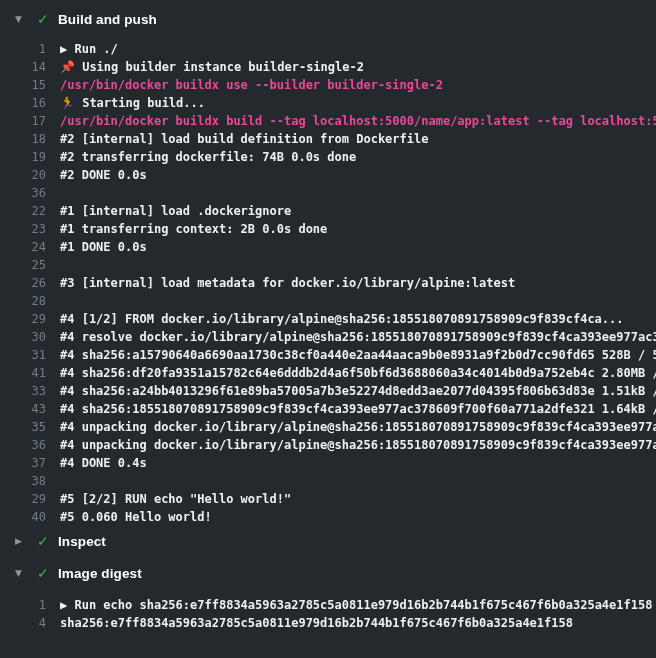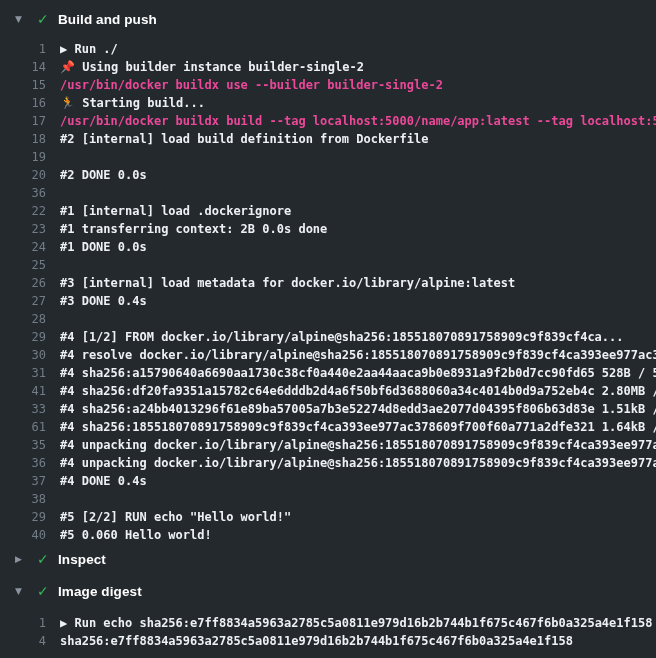--- a/index.html
+++ b/index.html
@@ -94,36 +94,35 @@
       <span class="check">✓</span>
       <span class="section-title">Build and push</span>
     </div>
     <div class="lines">
         <div class="log-line"><span class="ln">1</span><span class="lt "><span class="run-tri">▶ </span>Run ./</span></div>
         <div class="log-line"><span class="ln">14</span><span class="lt "><span class="emoji">📌 </span>Using builder instance builder-single-2</span></div>
         <div class="log-line"><span class="ln">15</span><span class="lt command">/usr/bin/docker buildx use --builder builder-single-2</span></div>
         <div class="log-line"><span class="ln">16</span><span class="lt "><span class="emoji">🏃 </span>Starting build...</span></div>
         <div class="log-line"><span class="ln">17</span><span class="lt command">/usr/bin/docker buildx build --tag localhost:5000/name/app:latest --tag localhost:50</span></div>
         <div class="log-line"><span class="ln">18</span><span class="lt ">#2 [internal] load build definition from Dockerfile</span></div>
-        <div class="log-line"><span class="ln">19</span></div>
+        <div class="log-line"><span class="ln">19</span><span class="lt ">#2 transferring dockerfile: 74B 0.0s done</span></div>
         <div class="log-line"><span class="ln">20</span><span class="lt ">#2 DONE 0.0s</span></div>
         <div class="log-line"><span class="ln">36</span><span class="lt "></span></div>
         <div class="log-line"><span class="ln">22</span><span class="lt ">#1 [internal] load .dockerignore</span></div>
         <div class="log-line"><span class="ln">23</span><span class="lt ">#1 transferring context: 2B 0.0s done</span></div>
         <div class="log-line"><span class="ln">24</span><span class="lt ">#1 DONE 0.0s</span></div>
         <div class="log-line"><span class="ln">25</span><span class="lt "></span></div>
         <div class="log-line"><span class="ln">26</span><span class="lt ">#3 [internal] load metadata for docker.io/library/alpine:latest</span></div>
-        <div class="log-line"><span class="ln">27</span><span class="lt ">#3 DONE 0.4s</span></div>
         <div class="log-line"><span class="ln">28</span><span class="lt "></span></div>
         <div class="log-line"><span class="ln">29</span><span class="lt ">#4 [1/2] FROM docker.io/library/alpine@sha256:185518070891758909c9f839cf4ca...</span></div>
         <div class="log-line"><span class="ln">30</span><span class="lt ">#4 resolve docker.io/library/alpine@sha256:185518070891758909c9f839cf4ca393ee977ac3</span></div>
         <div class="log-line"><span class="ln">31</span><span class="lt ">#4 sha256:a15790640a6690aa1730c38cf0a440e2aa44aaca9b0e8931a9f2b0d7cc90fd65 528B / 5</span></div>
         <div class="log-line"><span class="ln">41</span><span class="lt ">#4 sha256:df20fa9351a15782c64e6dddb2d4a6f50bf6d3688060a34c4014b0d9a752eb4c 2.80MB /</span></div>
         <div class="log-line"><span class="ln">33</span><span class="lt ">#4 sha256:a24bb4013296f61e89ba57005a7b3e52274d8edd3ae2077d04395f806b63d83e 1.51kB /</span></div>
-        <div class="log-line"><span class="ln">61</span><span class="lt ">#4 sha256:185518070891758909c9f839cf4ca393ee977ac378609f700f60a771a2dfe321 1.64kB /</span></div>
+        <div class="log-line"><span class="ln">43</span><span class="lt ">#4 sha256:185518070891758909c9f839cf4ca393ee977ac378609f700f60a771a2dfe321 1.64kB /</span></div>
         <div class="log-line"><span class="ln">35</span><span class="lt ">#4 unpacking docker.io/library/alpine@sha256:185518070891758909c9f839cf4ca393ee977a</span></div>
         <div class="log-line"><span class="ln">36</span><span class="lt ">#4 unpacking docker.io/library/alpine@sha256:185518070891758909c9f839cf4ca393ee977a</span></div>
         <div class="log-line"><span class="ln">37</span><span class="lt ">#4 DONE 0.4s</span></div>
         <div class="log-line"><span class="ln">38</span><span class="lt "></span></div>
         <div class="log-line"><span class="ln">29</span><span class="lt ">#5 [2/2] RUN echo "Hello world!"</span></div>
         <div class="log-line"><span class="ln">40</span><span class="lt ">#5 0.060 Hello world!</span></div>
       </div>
   </div>
 
   <div class="section">

